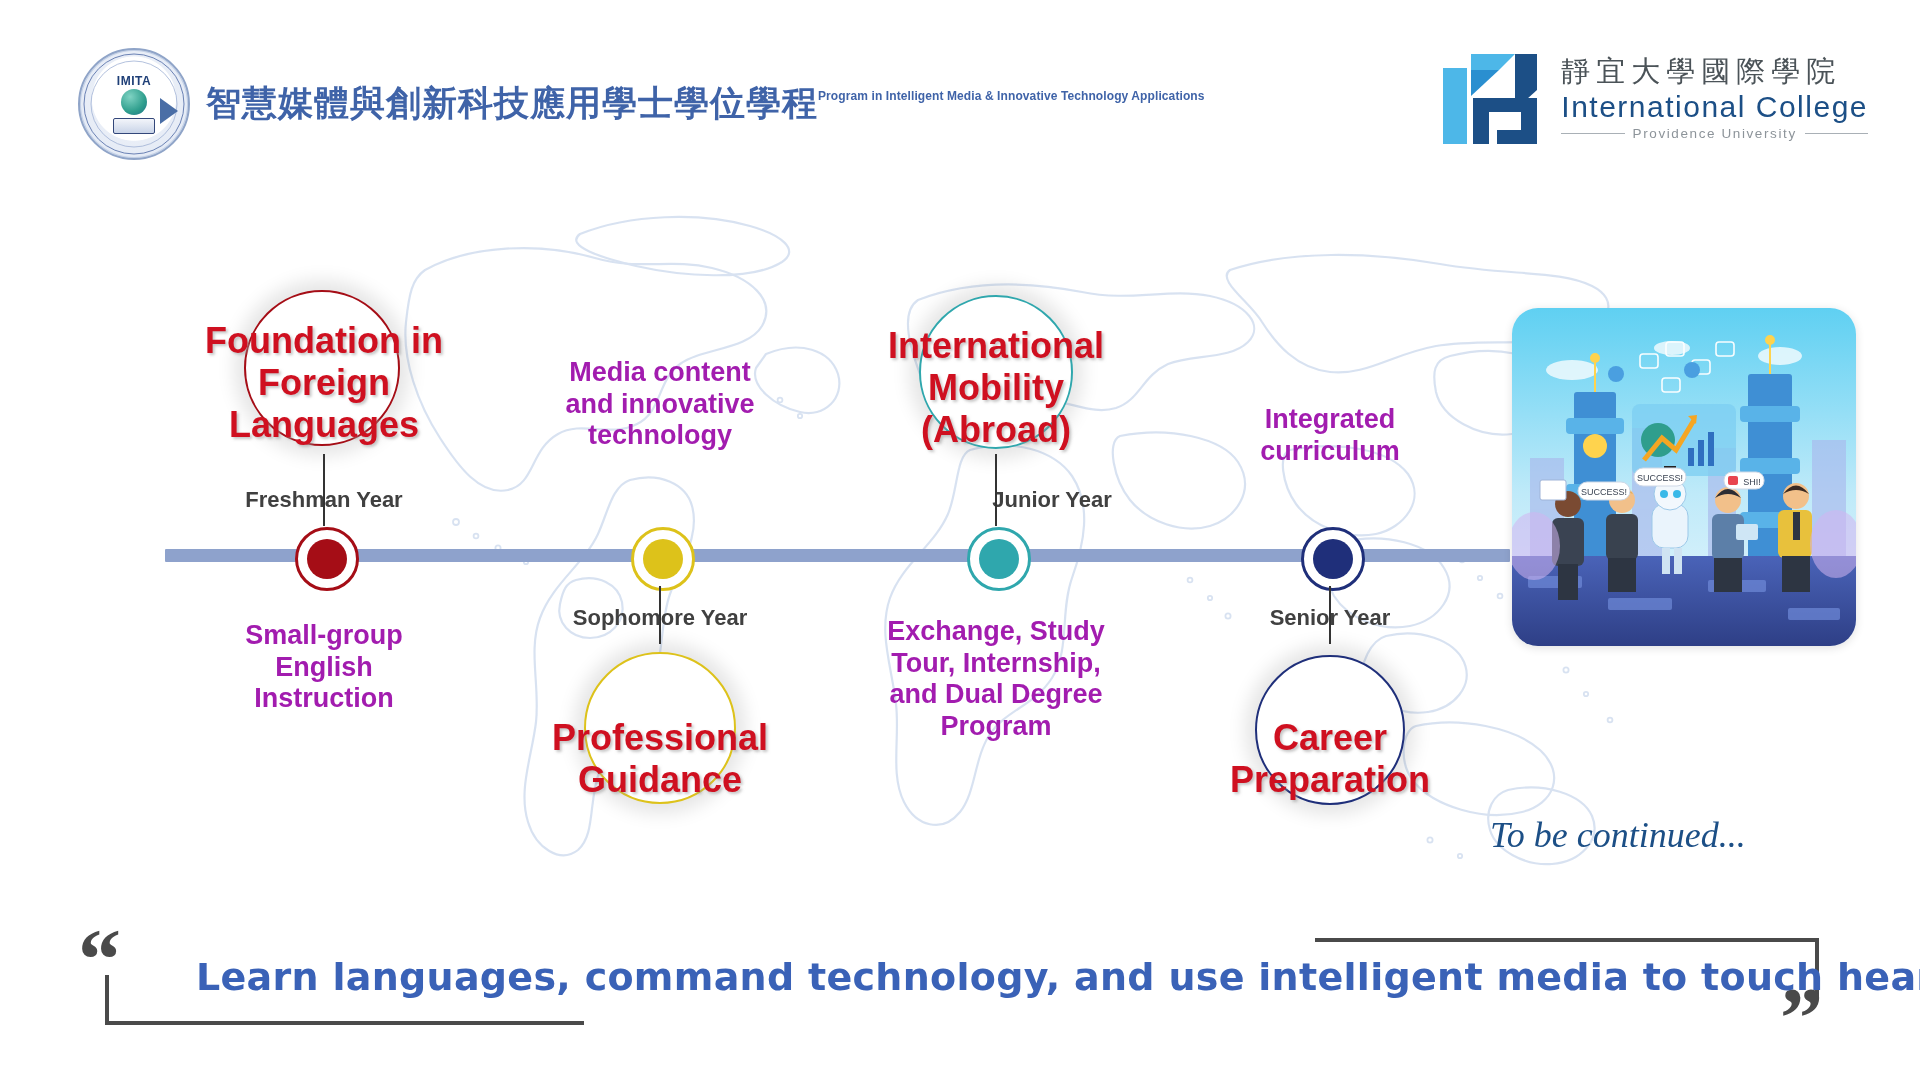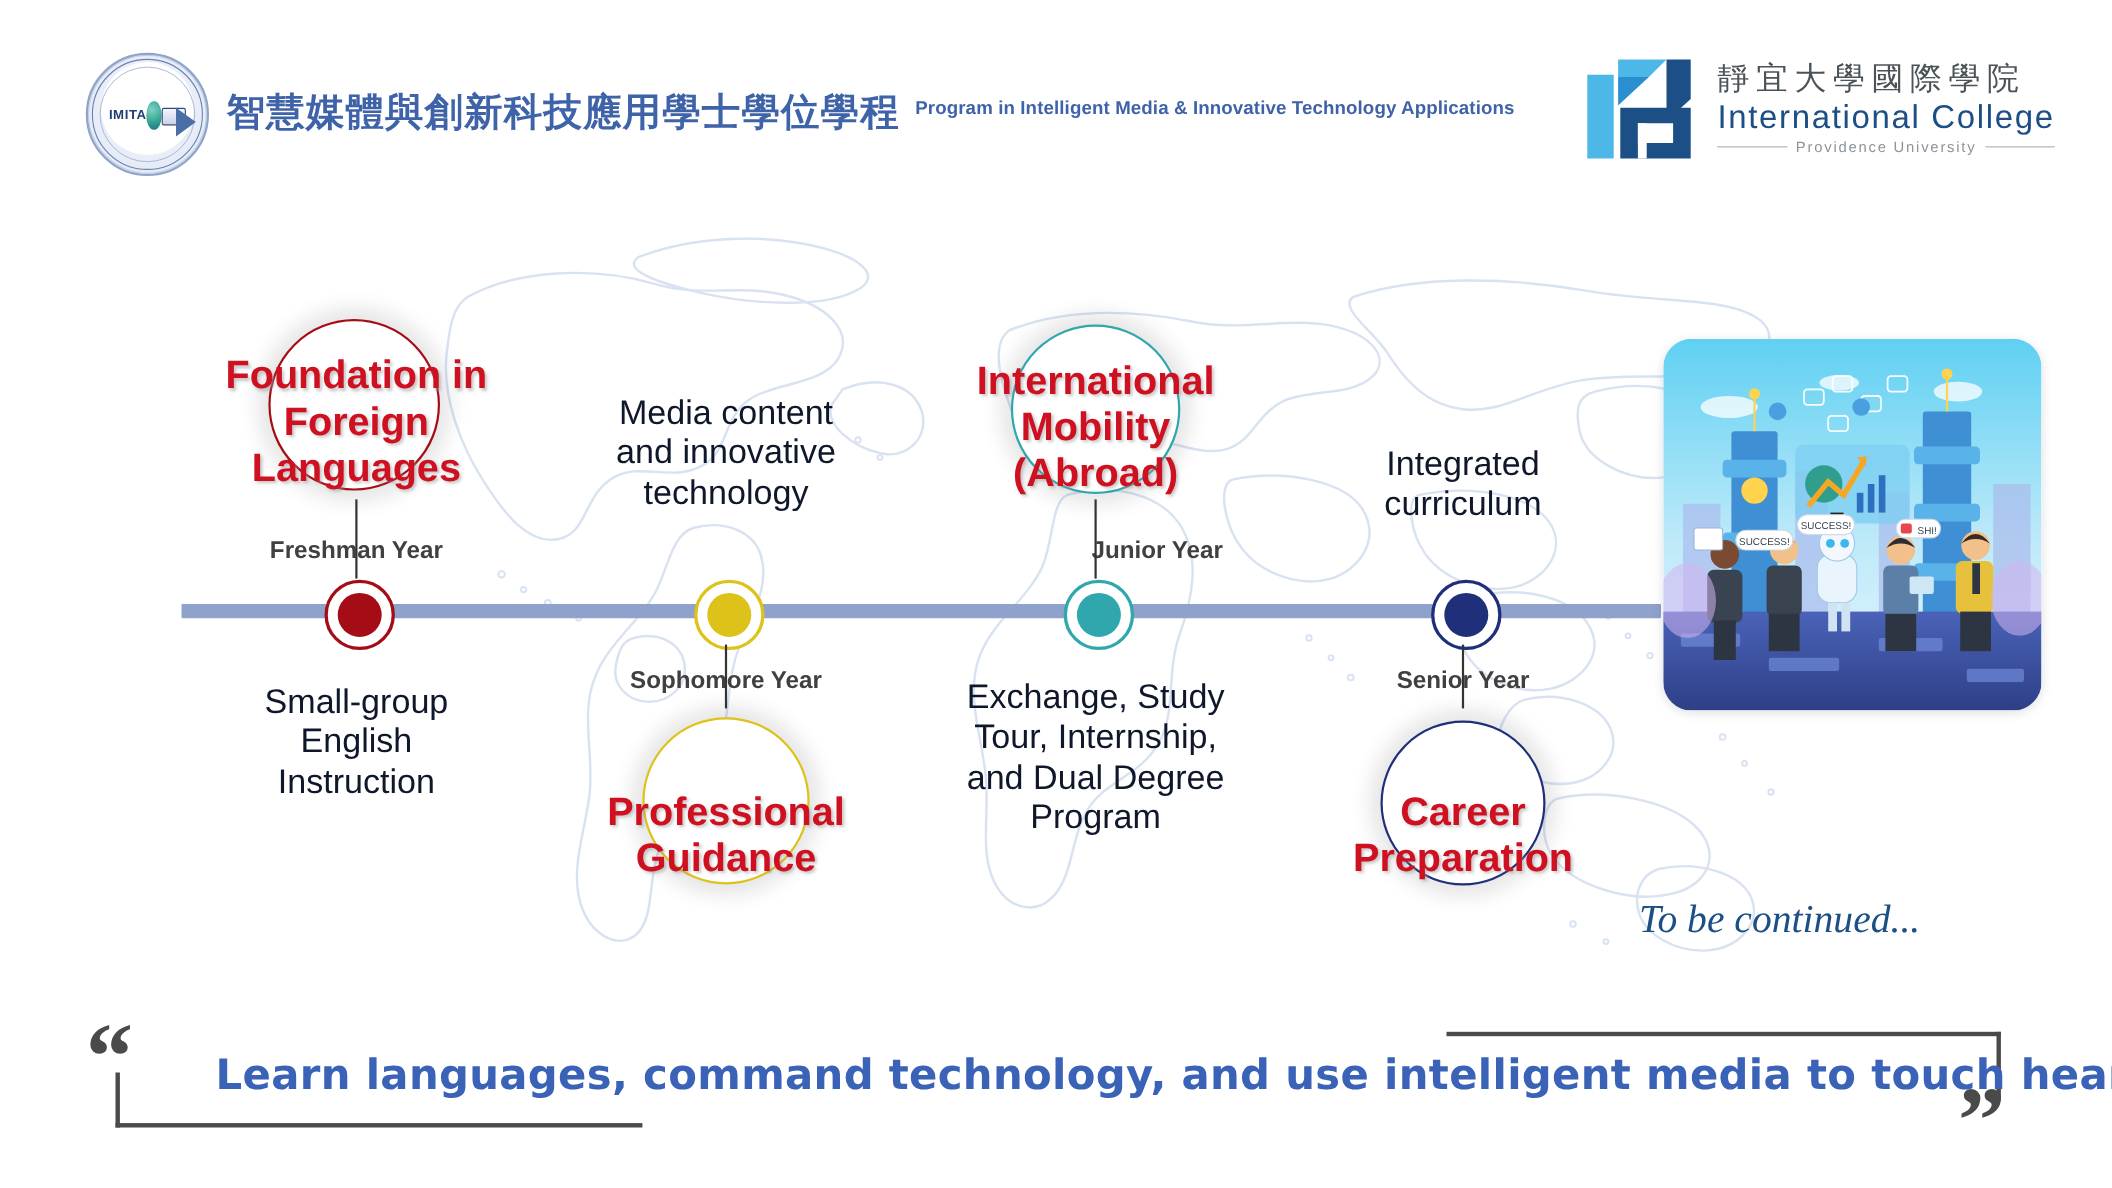--- a/index.html
+++ b/index.html
@@ -15,32 +15,32 @@
   .worldmap{position:absolute;left:330px;top:150px;width:1320px;height:760px;opacity:.55;pointer-events:none;}
   .worldmap svg{width:100%;height:100%;}
 
   
   .hdr-left{position:absolute;left:78px;top:48px;display:flex;align-items:center;gap:16px;}
   .imita-seal{position:relative;width:108px;height:108px;border-radius:50%;
       background:radial-gradient(circle at 50% 45%,#ffffff 52%,#e9eef7 53%,#dfe7f4 100%);
       border:2px solid #8fa4c8;box-shadow:0 0 0 1px #c3d0e6 inset;
       display:flex;align-items:center;justify-content:center;overflow:hidden;}
   .imita-seal .ring-text{position:absolute;inset:0;}
-  .seal-core{width:70px;height:70px;display:flex;flex-direction:row;align-items:center;justify-content:center;}
+  .seal-core{width:70px;height:70px;display:flex;flex-direction:column;align-items:center;justify-content:center;}
   .seal-word{font-size:12px;font-weight:bold;color:#1f3f77;letter-spacing:.5px;line-height:1;}
   .seal-globe{width:26px;height:26px;border-radius:50%;
       background:radial-gradient(circle at 35% 30%,#7fd3c3,#2f9e8d 60%,#1d6f86);margin-top:2px;}
   .seal-laptop{width:40px;height:14px;margin-top:3px;border-radius:2px;
       background:linear-gradient(#f3f5fa,#c9d4e8);border:1.5px solid #33477a;}
   .seal-play{position:absolute;right:10px;top:48px;width:0;height:0;
       border-top:13px solid transparent;border-bottom:13px solid transparent;border-left:18px solid #4a6ea6;}
   .hdr-left-text{display:flex;flex-direction:row;}
   .prog-cn{font-size:35px;font-weight:bold;color:#3f63a8;letter-spacing:1px;line-height:1.12;
       font-family:"DejaVu Sans","Liberation Sans",sans-serif;}
-  .prog-en{font-size:17px;font-weight:bold;color:#3f63a8;letter-spacing:.1px;margin-top:5px;margin-left:14px;}
+  .prog-en{font-size:12px;font-weight:bold;color:#3f63a8;letter-spacing:.1px;margin-top:5px;}
 
   .hdr-right{position:absolute;right:52px;top:46px;display:flex;align-items:center;gap:18px;}
   .ic-mark{width:106px;height:104px;position:relative;}
   .ic-right-text{display:flex;flex-direction:column;align-items:flex-start;text-align:right;}
   .ic-cn{font-size:29px;color:#4b5358;letter-spacing:6px;line-height:1.15;
       font-family:"DejaVu Sans","Liberation Sans",sans-serif;}
   .ic-en{font-size:30px;color:#1c4f86;letter-spacing:1.5px;line-height:1.1;margin-top:1px;}
   .ic-sub-wrap{display:flex;align-items:center;gap:8px;width:100%;margin-top:3px;}
   .ic-sub-wrap .rule{flex:1;height:1px;background:#a9b0b6;}
   .ic-sub{font-size:13.5px;color:#8d949a;letter-spacing:1.6px;white-space:nowrap;}
@@ -55,21 +55,21 @@
 
   .stem{position:absolute;width:2px;background:#333;left:-1px;}
 
   .yearlbl{position:absolute;font-size:22px;font-weight:bold;color:#404040;white-space:nowrap;
       transform:translateX(-50%);}
 
   .ghost{position:absolute;border-radius:50%;background:#fff;
       box-shadow:0 0 18px 10px rgba(0,0,0,.10);transform:translate(-50%,-50%);}
 
   .cap{position:absolute;text-align:center;line-height:1.17;transform:translateX(-50%);white-space:pre-line;}
-  .cap.blue{color:#0f172a;font-weight:normal;font-size:31px;}
+  .cap.blue{color:#a21caf;font-weight:bold;font-size:27px;}
   .cap.red{color:#cf1020;font-weight:bold;font-size:36px;text-shadow:2px 2px 3px rgba(150,150,150,.55);margin-top:35px;}
 
   
   .illus{position:absolute;left:1512px;top:308px;width:344px;height:338px;border-radius:26px;overflow:hidden;
       box-shadow:0 2px 10px rgba(0,0,0,.12);}
   .illus svg{display:block;width:100%;height:100%;}
 
   
   .tbc{position:absolute;left:1490px;top:814px;font-size:36px;color:#1c4f86;
       font-family:"Liberation Serif","DejaVu Serif",serif;font-style:italic;white-space:nowrap;}

